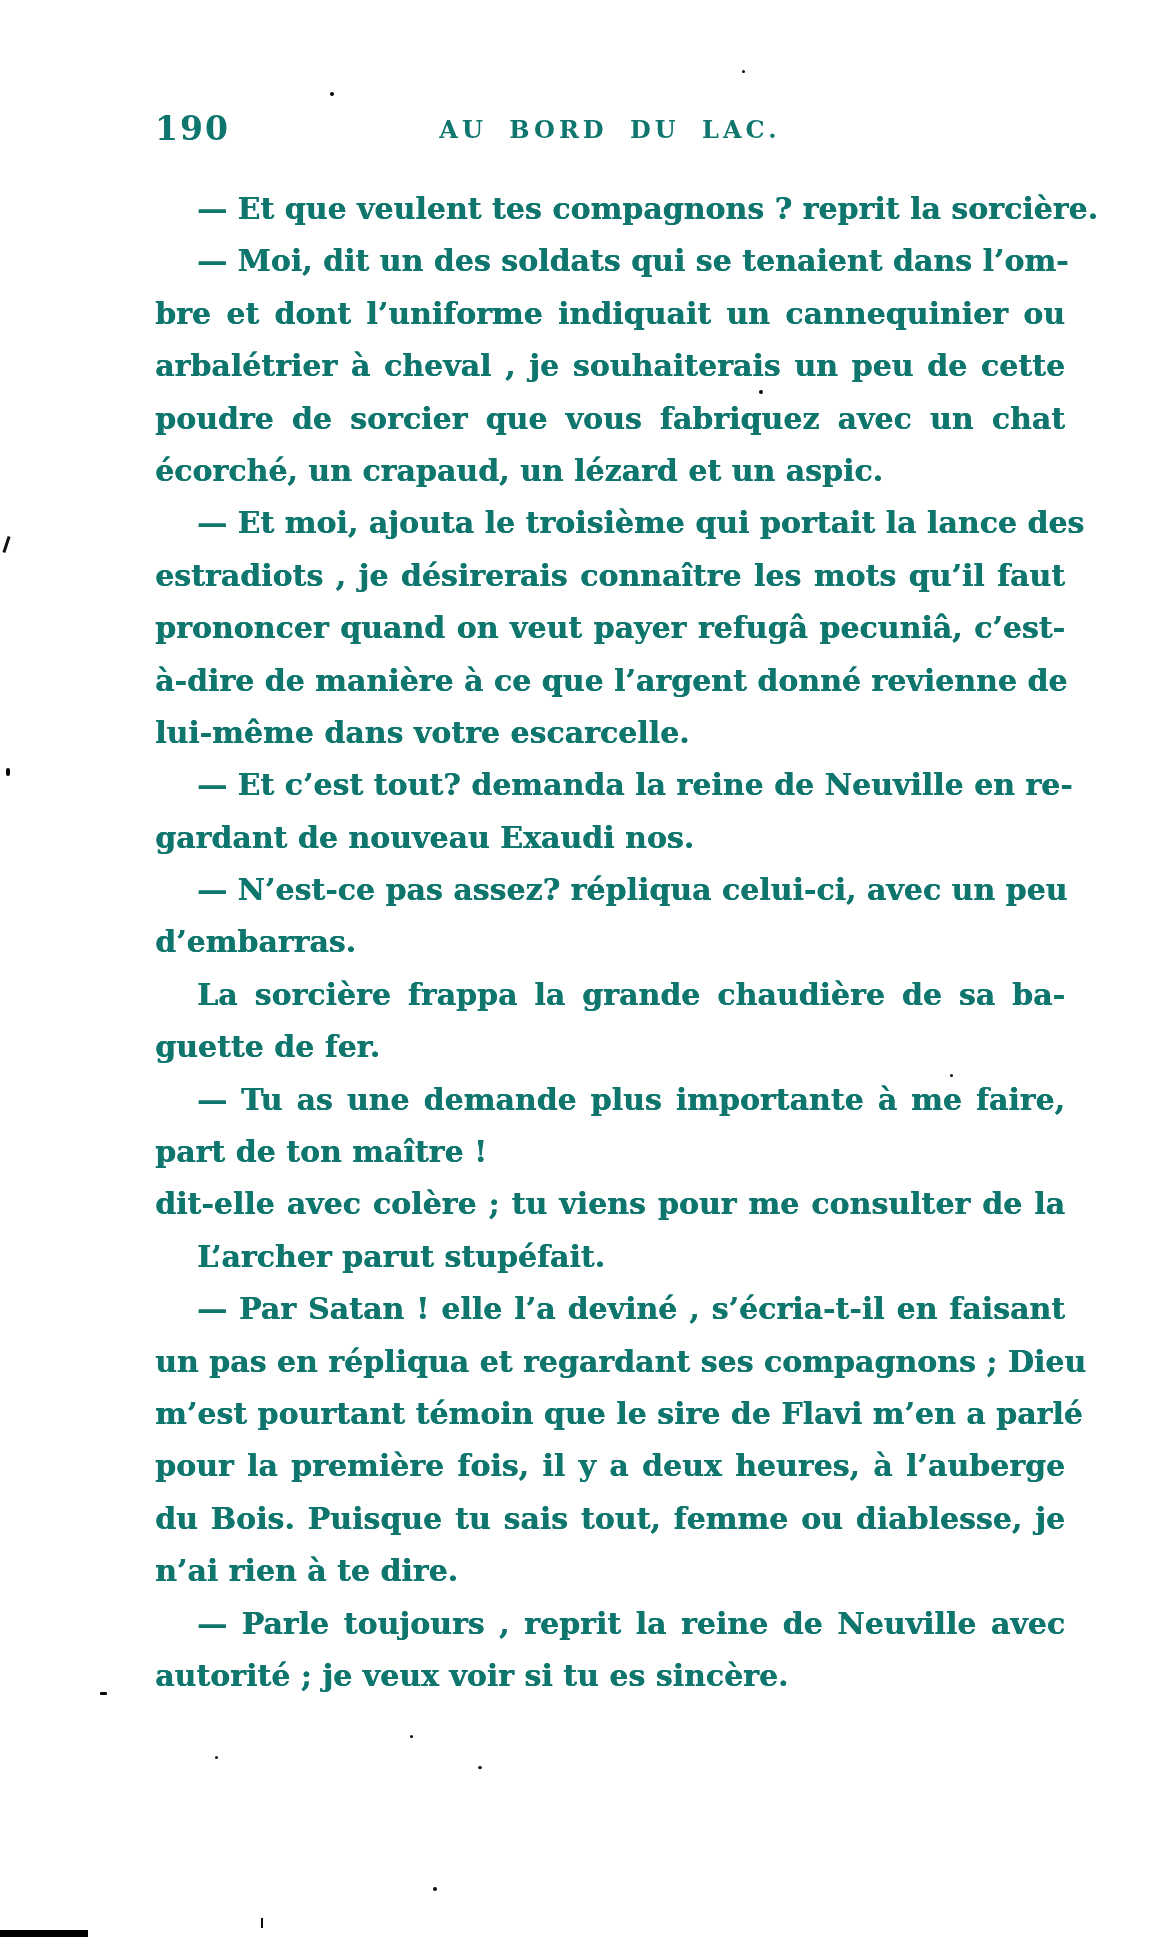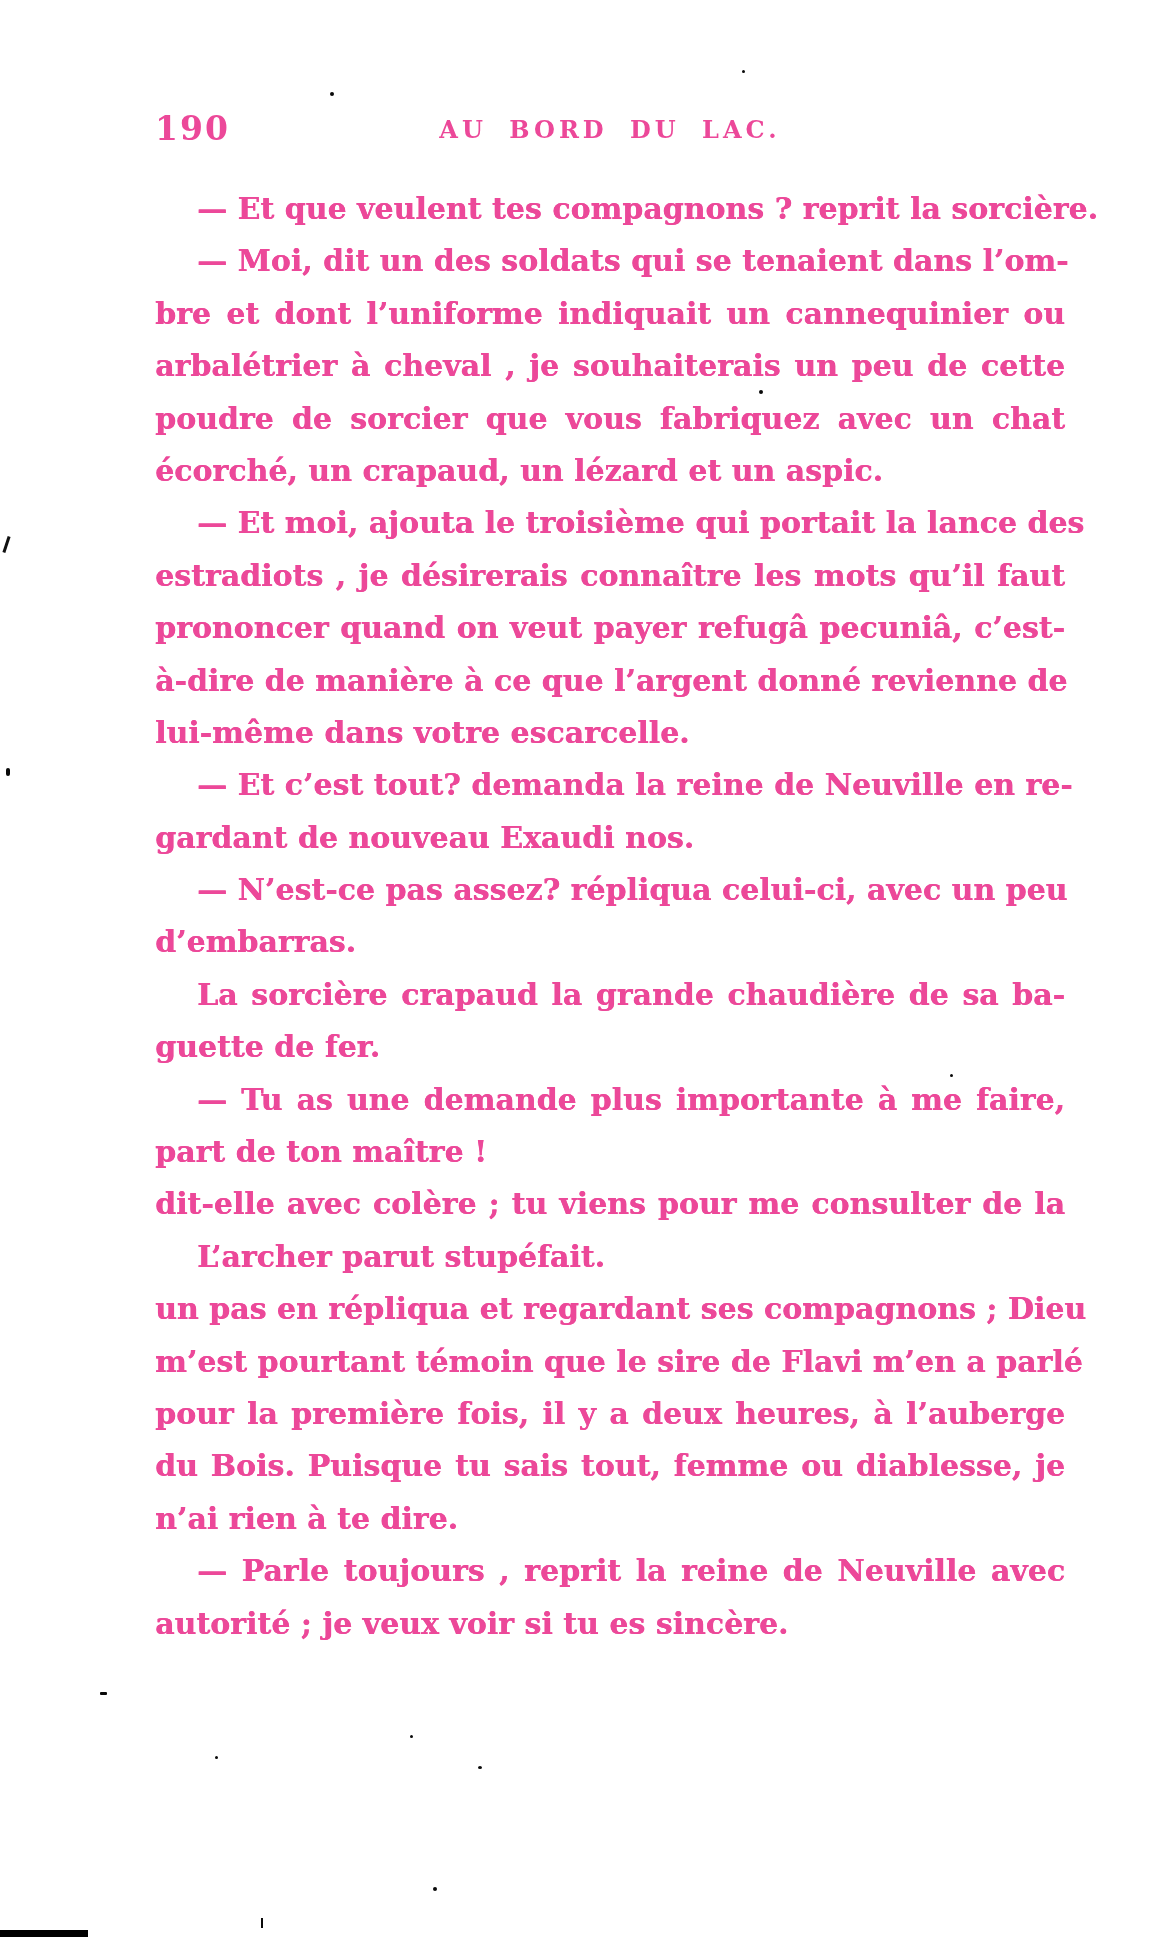--- a/index.html
+++ b/index.html
@@ -3,21 +3,21 @@
 <meta charset="utf-8">
 <style>
   html, body { margin: 0; padding: 0; background: #e8e8e8; }
   .page {
     position: relative;
     width: 1160px;
     height: 1947px;
     background: #ffffff;
     overflow: hidden;
     font-family: "DejaVu Serif", "Liberation Serif", serif;
-    color: #ec4899;
+    color: #0f766e;
   }
   
   .pagenum {
     position: absolute;
     left: 155px;
     top: 112px;
     font-size: 33px;
     font-weight: 700;
     letter-spacing: 2px;
     line-height: 1;
@@ -110,32 +110,33 @@
       </div>
       <div>
         <div class="line first"><span>— Et c’est tout? demanda la </span><span class="it">reine de Neuville</span><span> en re-</span></div>
         <div class="line lastline"><span>gardant de nouveau </span><span class="it">Exaudi nos.</span></div>
       </div>
       <div>
         <div class="line first"><span>— N’est-ce pas assez? répliqua celui-ci, avec un peu</span></div>
         <div class="line lastline"><span>d’embarras.</span></div>
       </div>
       <div>
-        <div class="line first"><span>La sorcière crapaud la grande chaudière de sa ba-</span></div>
+        <div class="line first"><span>La sorcière frappa la grande chaudière de sa ba-</span></div>
         <div class="line lastline"><span>guette de fer.</span></div>
       </div>
       <div>
         <div class="line first"><span>— Tu as une demande plus importante à me faire,</span></div>
         <div class="line lastline"><span>part de ton maître !</span></div>
         <div class="line"><span>dit-elle avec colère ; tu viens pour me consulter de la</span></div>
       </div>
       <div>
         <div class="line first lastline"><span>L’archer parut stupéfait.</span></div>
       </div>
       <div>
+        <div class="line first"><span>— Par Satan ! elle l’a deviné , s’écria-t-il en faisant</span></div>
         <div class="line"><span>un pas en répliqua et regardant ses compagnons ; Dieu</span></div>
         <div class="line"><span>m’est pourtant témoin que le sire de Flavi m’en a parlé</span></div>
         <div class="line"><span>pour la première fois, il y a deux heures, à l’auberge</span></div>
         <div class="line"><span>du Bois. Puisque tu sais tout, femme ou diablesse, je</span></div>
         <div class="line lastline"><span>n’ai rien à te dire.</span></div>
       </div>
       <div>
         <div class="line first"><span>— Parle toujours , reprit la </span><span class="it">reine de Neuville</span><span> avec</span></div>
         <div class="line lastline"><span>autorité ; je veux voir si tu es sincère.</span></div>
       </div>

